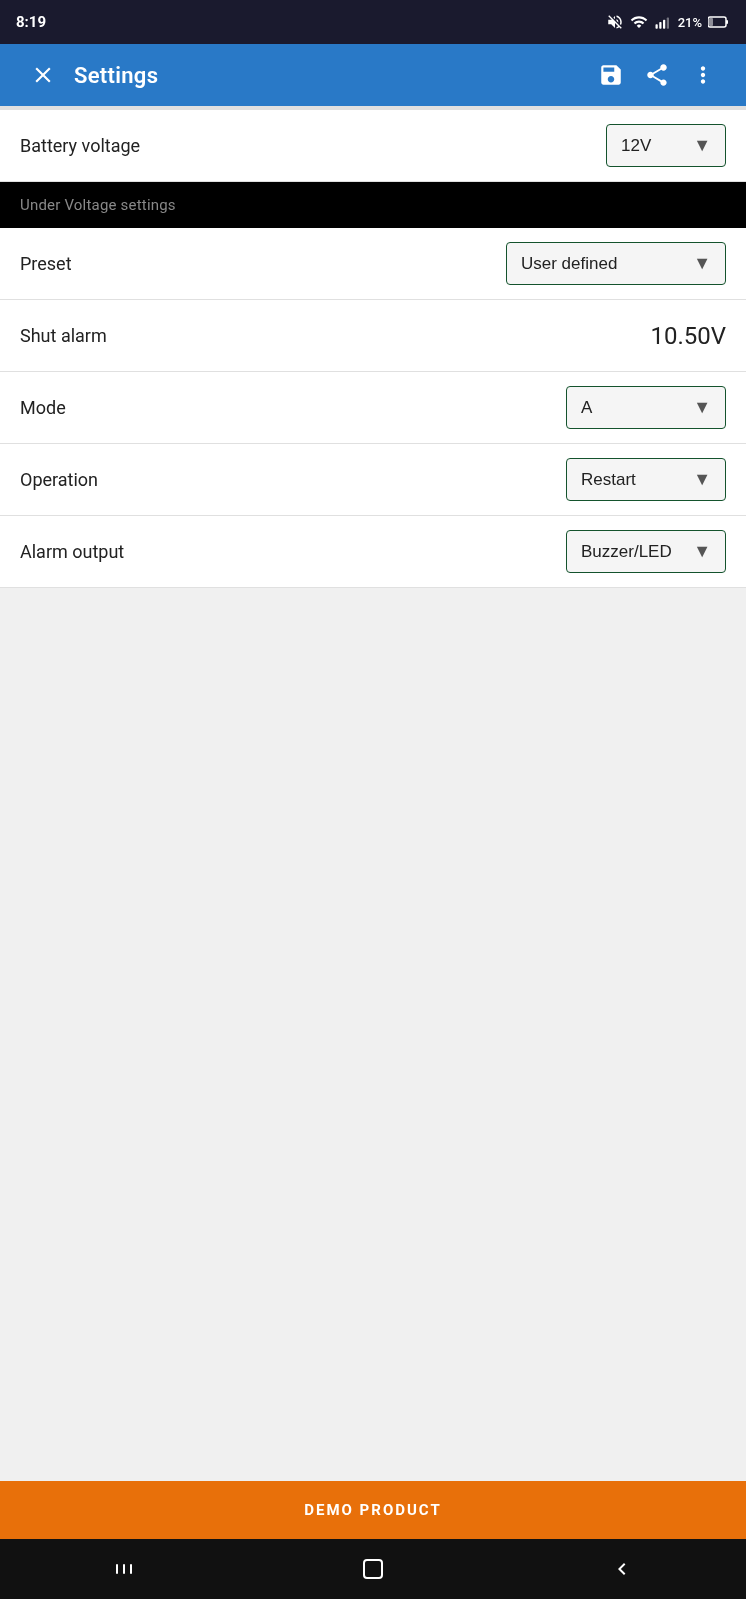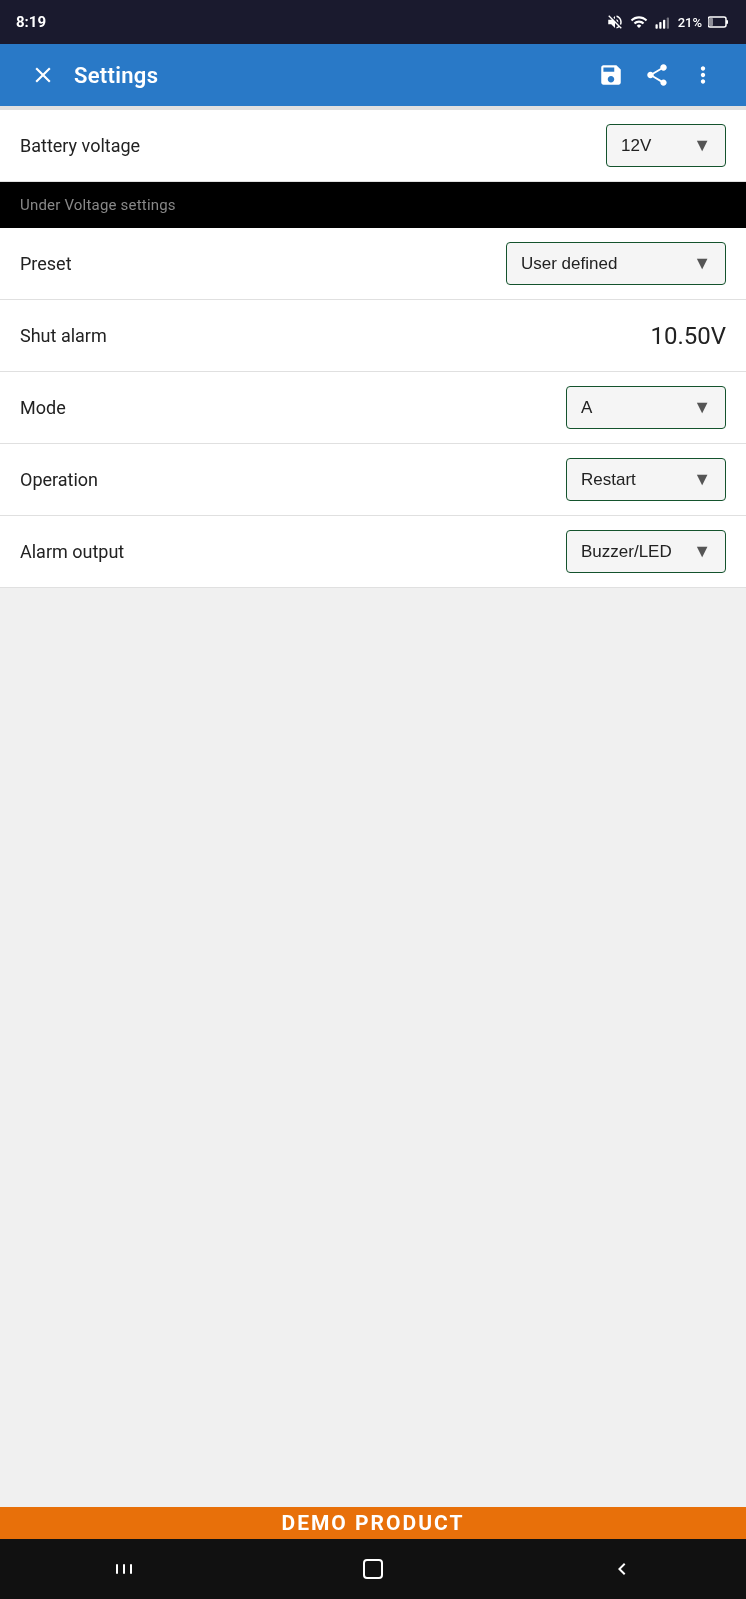--- a/index.html
+++ b/index.html
@@ -142,22 +142,22 @@
     
     .spacer {
       flex: 1;
     }
 
     
     .demo-banner {
       background: #e8700a;
       color: white;
       text-align: center;
-      padding: 4px;
-      font-size: 21px;
+      padding: 20px;
+      font-size: 15px;
       font-weight: bold;
       letter-spacing: 2px;
     }
 
     
     .bottom-nav {
       background: #111;
       height: 60px;
       display: flex;
       align-items: center;

